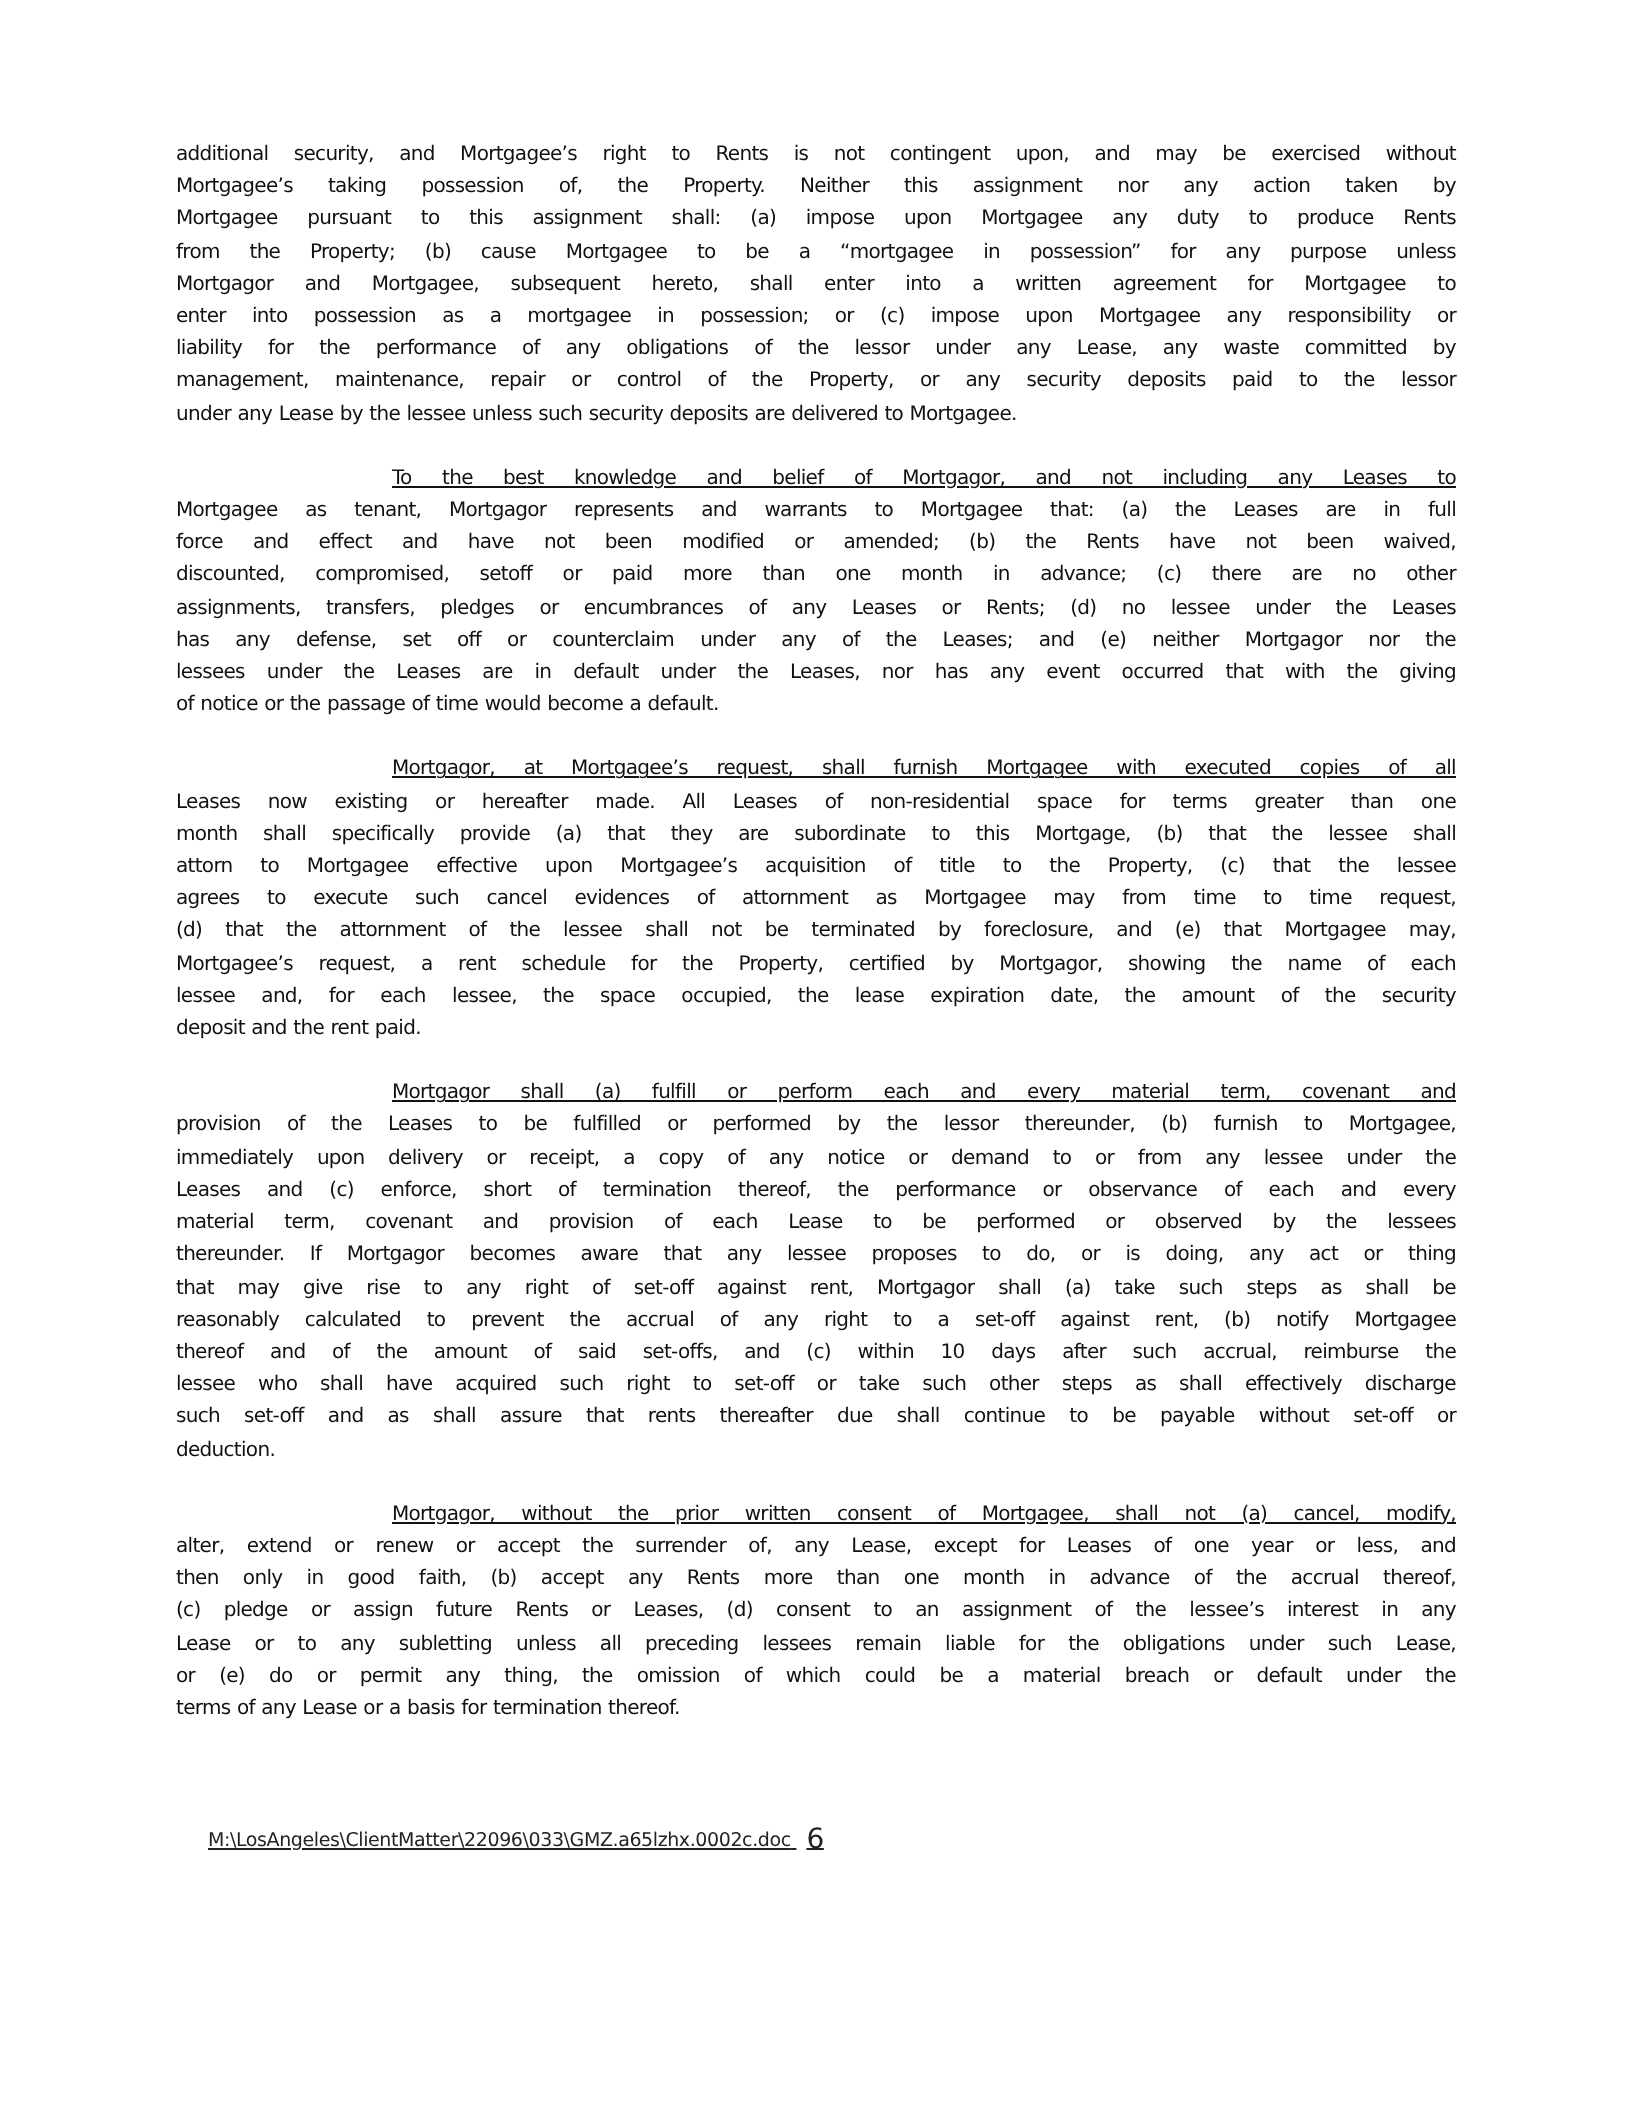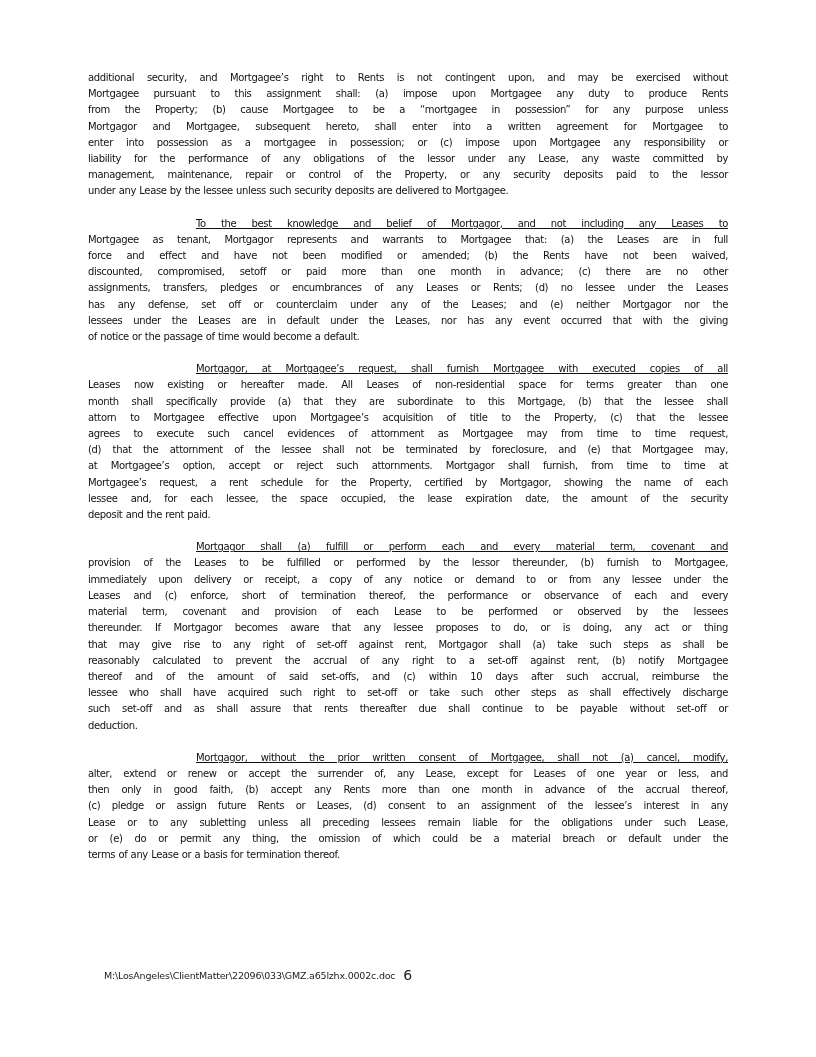--- a/index.html
+++ b/index.html
@@ -38,38 +38,40 @@
     .para .line.last {
       text-align-last: left;
     }
     .para .line.indent {
       padding-left: 108px;
       text-decoration: underline;
     }
     .footer {
       position: absolute;
       left: 104px;
-      top: 967px;
+      top: 912px;
       font-size: 9.5px;
       letter-spacing: -0.2px;
       color: #222;
       white-space: nowrap;
+      text-decoration: underline;
     }
     .footer .pagenum {
       font-size: 14px;
       margin-left: 5px;
       vertical-align: -1px;
     }
   </style>
 </head>
 <body>
 
 <div class="page">
   <div class="para">
       <span class="line">additional security, and Mortgagee’s right to Rents is not contingent upon, and may be exercised without</span>
+      <span class="line">Mortgagee’s taking possession of, the Property.  Neither this assignment nor any action taken by</span>
       <span class="line">Mortgagee pursuant to this assignment shall: (a) impose upon Mortgagee any duty to produce Rents</span>
       <span class="line">from the Property; (b) cause Mortgagee to be a “mortgagee in possession” for any purpose unless</span>
       <span class="line">Mortgagor and Mortgagee, subsequent hereto, shall enter into a written agreement for Mortgagee to</span>
       <span class="line">enter into possession as a mortgagee in possession; or (c) impose upon Mortgagee any responsibility or</span>
       <span class="line">liability for the performance of any obligations of the lessor under any Lease, any waste committed by</span>
       <span class="line">management, maintenance, repair or control of the Property, or any security deposits paid to the lessor</span>
       <span class="line last">under any Lease by the lessee unless such security deposits are delivered to Mortgagee.</span>
     </div>
   <div class="para">
       <span class="line indent">To the best knowledge and belief of Mortgagor, and not including any Leases to</span>
@@ -81,21 +83,20 @@
       <span class="line">lessees under the Leases are in default under the Leases, nor has any event occurred that with the giving</span>
       <span class="line last">of notice or the passage of time would become a default.</span>
     </div>
   <div class="para">
       <span class="line indent">Mortgagor, at Mortgagee’s request, shall furnish Mortgagee with executed copies of all</span>
       <span class="line">Leases now existing or hereafter made.  All Leases of non-residential space for terms greater than one</span>
       <span class="line">month shall specifically provide (a) that they are subordinate to this Mortgage, (b) that the lessee shall</span>
       <span class="line">attorn to Mortgagee effective upon Mortgagee’s acquisition of title to the Property, (c) that the lessee</span>
       <span class="line">agrees to execute such cancel evidences of attornment as Mortgagee may from time to time request,</span>
       <span class="line">(d) that the attornment of the lessee shall not be terminated by foreclosure, and (e) that Mortgagee may,</span>
-      <span class="line">at Mortgagee’s option, accept or reject such attornments.  Mortgagor shall furnish, from time to time at</span>
       <span class="line">Mortgagee’s request, a rent schedule for the Property, certified by Mortgagor, showing the name of each</span>
       <span class="line">lessee and, for each lessee, the space occupied, the lease expiration date, the amount of the security</span>
       <span class="line last">deposit and the rent paid.</span>
     </div>
   <div class="para">
       <span class="line indent">Mortgagor shall (a) fulfill or perform each and every material term, covenant and</span>
       <span class="line">provision of the Leases to be fulfilled or performed by the lessor thereunder, (b) furnish to Mortgagee,</span>
       <span class="line">immediately upon delivery or receipt, a copy of any notice or demand to or from any lessee under the</span>
       <span class="line">Leases and (c) enforce, short of termination thereof, the performance or observance of each and every</span>
       <span class="line">material term, covenant and provision of each Lease to be performed or observed by the lessees</span>

